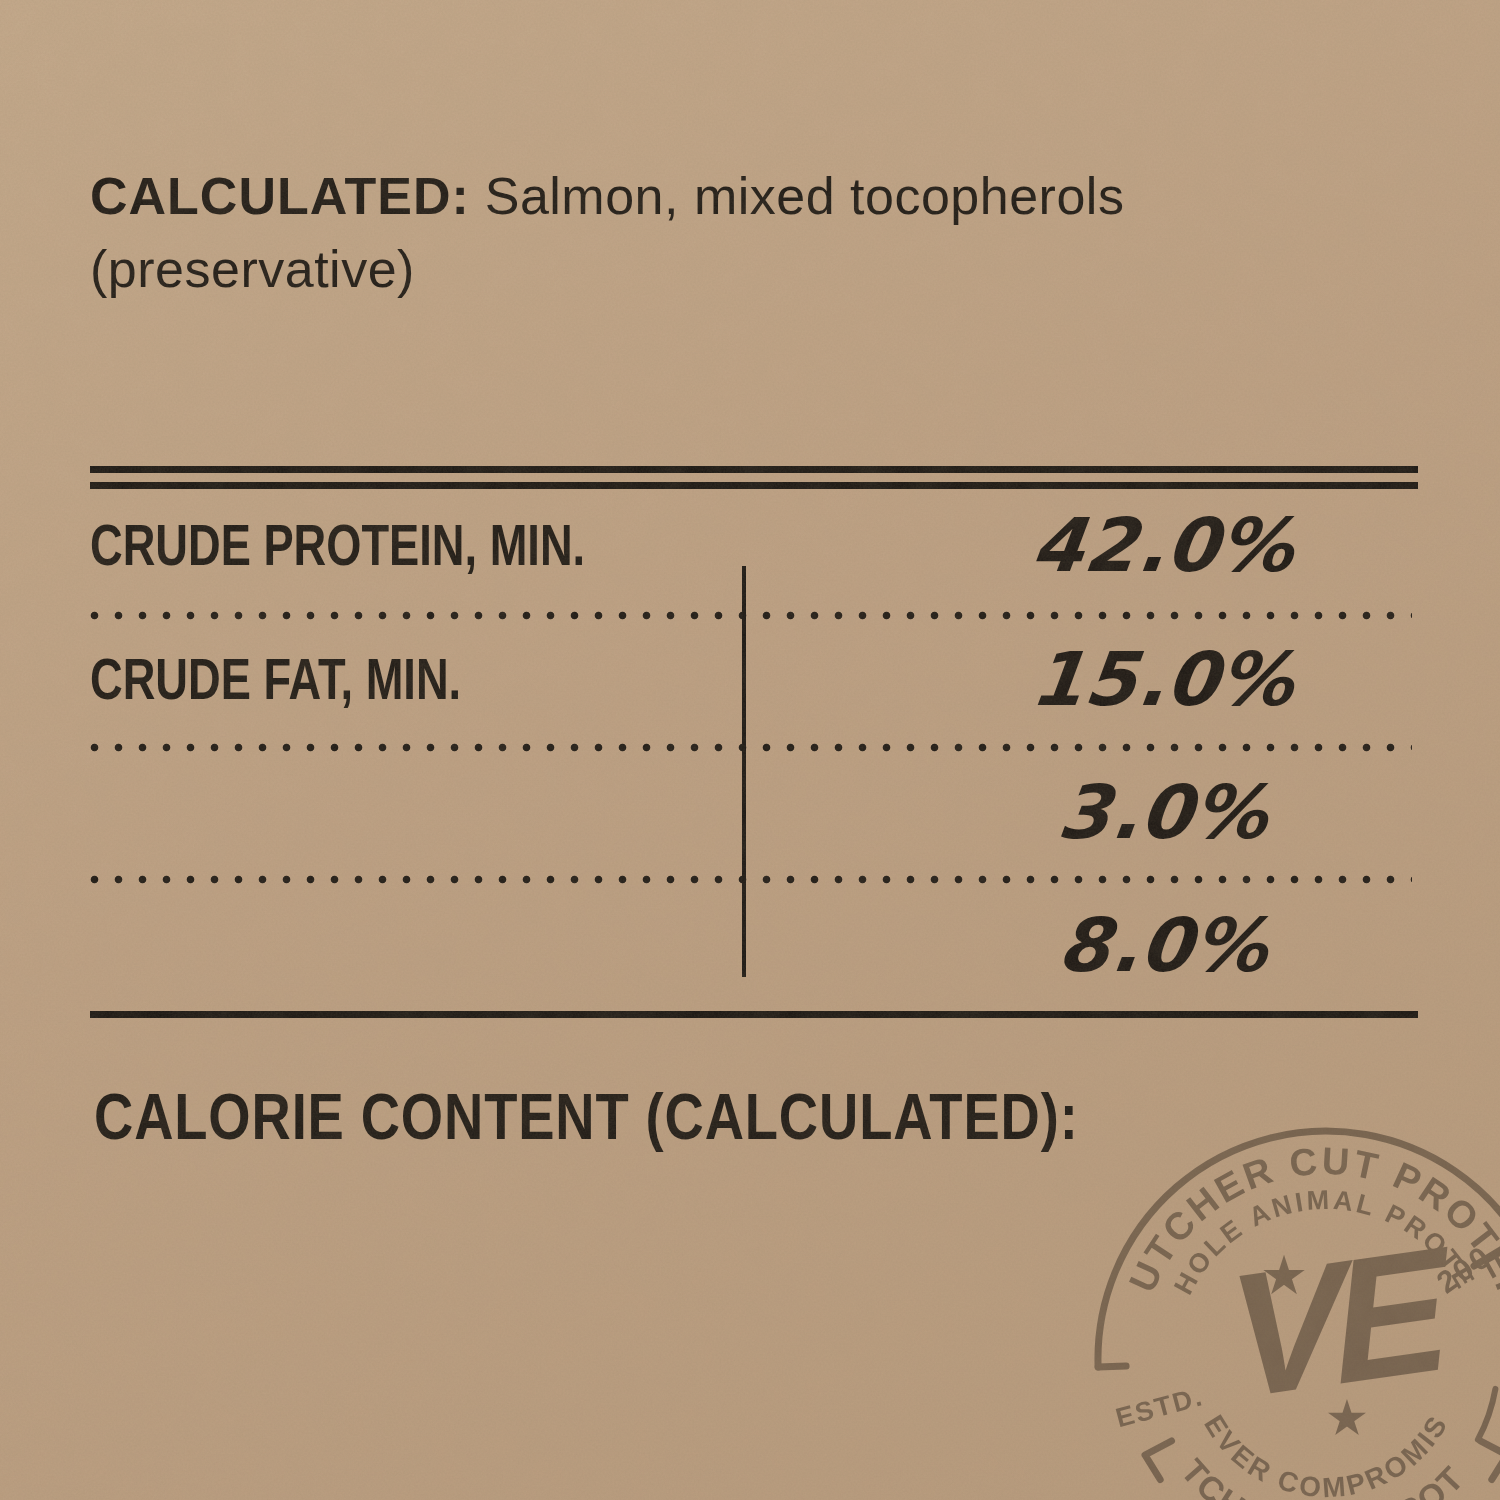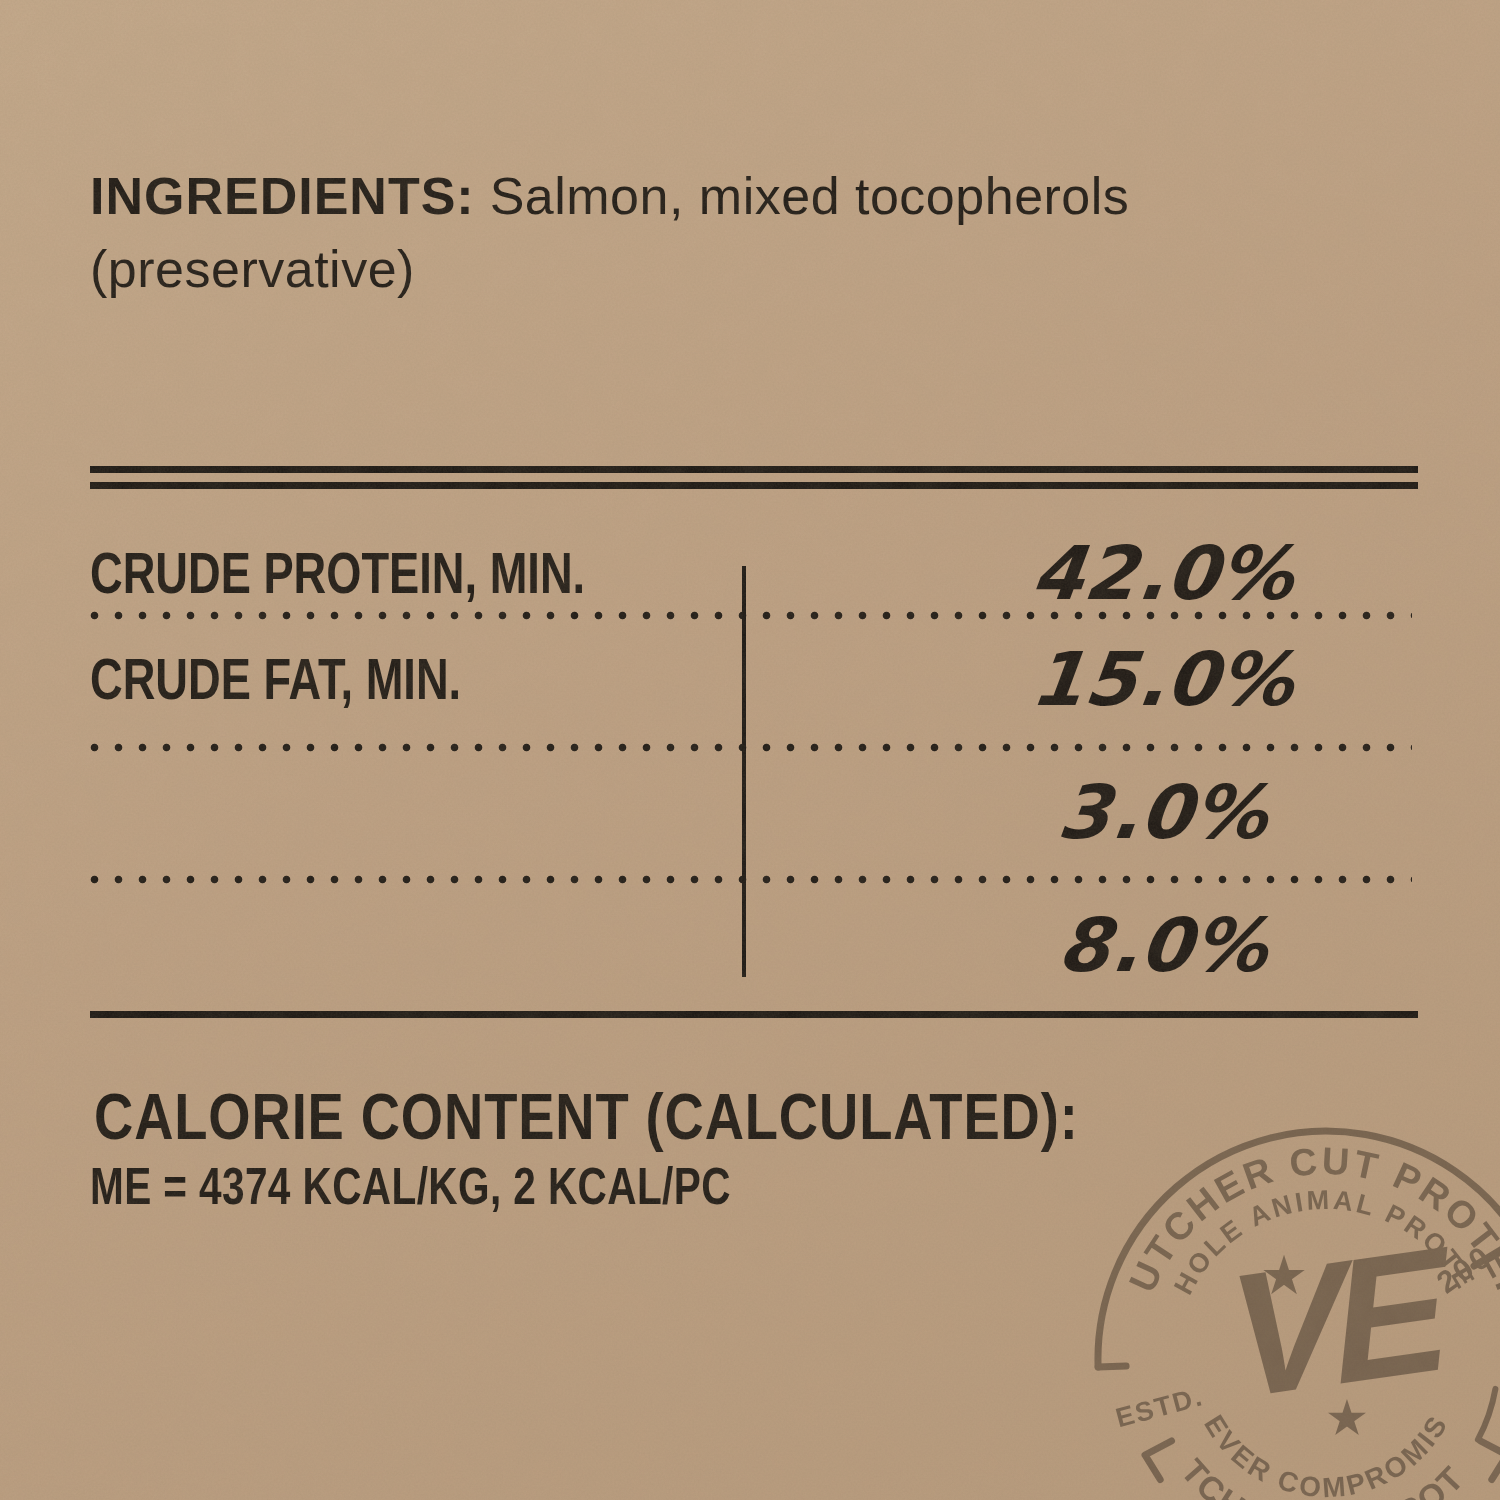--- a/index.html
+++ b/index.html
@@ -22,38 +22,38 @@
   .cal-title{left:90px;top:1076px;font-size:64px;letter-spacing:1px;}
   .me-line{left:90px;top:1156px;font-size:52px;letter-spacing:.5px;}
   
   .dbl-line{left:90px;top:466px;width:1328px;height:23px;border-top:7px solid #161310;border-bottom:7px solid #161310;box-sizing:border-box;}
   .bottom-line{left:90px;top:1011px;width:1328px;height:7px;background:#161310;}
   .dots{left:90px;width:1322px;height:9px;background-image:radial-gradient(circle at 4.5px 4.5px,#1b1713 3.4px,rgba(0,0,0,0) 4.2px);background-size:24px 9px;background-repeat:repeat-x;}
   .dots.d1{top:611px;} .dots.d2{top:743px;} .dots.d3{top:875px;}
   .vline{left:742px;top:566px;width:4px;height:411px;background:#161310;}
   
   .row{left:90px;width:1328px;height:70px;}
-  .row.r1{top:540px;} .row.r2{top:646px;} .row.r3{top:779px;} .row.r4{top:912px;}
+  .row.r1{top:512px;} .row.r2{top:646px;} .row.r3{top:779px;} .row.r4{top:912px;}
   .row-label{position:absolute;left:0;top:0;font-size:58px;line-height:66px;}
   .row-value{
     position:absolute;left:860px;top:-12px;width:440px;text-align:center;
     font-family:"DejaVu Sans", sans-serif;font-style:italic;font-weight:bold;
     font-size:74px;line-height:90px;transform:skewX(-10deg);letter-spacing:1px;color:#181411;
   }
   
   .stamp{left:1046px;top:1079px;width:560px;height:560px;}
   
   .grain{left:0;top:0;width:1500px;height:1500px;pointer-events:none;}
 </style>
 </head>
 <body>
 
 <div class="page">
 
-  <p class="abs ingredients"><span class="lead">INGREDIENTS:</span> <span>Salmon, mixed tocopherols (preservative)</span></p>
+  <p class="abs ingredients"><span class="lead">CALCULATED:</span> <span>Salmon, mixed tocopherols (preservative)</span></p>
 
   <div class="abs dbl-line"></div>
 
   <div class="abs row r1">
     <div class="row-label"><span class="cond-narrow">CRUDE PROTEIN, MIN.</span></div>
     <div class="row-value">42.0%</div>
   </div>
   <div class="abs dots d1"></div>
 
   <div class="abs row r2">
@@ -68,21 +68,20 @@
   <div class="abs dots d3"></div>
 
   <div class="abs row r4">
     <div class="row-value">8.0%</div>
   </div>
 
   <div class="abs vline"></div>
   <div class="abs bottom-line"></div>
 
   <h2 class="abs cal-title" style="margin:4px;text-align:center;"><span class="cond">CALORIE CONTENT (CALCULATED):</span></h2>
-  <p class="abs me-line" style="margin:0;"><span class="cond-narrow">ME = 4374 KCAL/KG, 2 KCAL/PC</span></p>
 
   <svg class="abs stamp" viewBox="0 0 560 560" aria-hidden="true">
     <defs>
       <path id="arcTopOuter" d="M 106.2 216.7 A 185 185 0 0 1 453.8 216.7"></path>
       <path id="arcTopInner" d="M 144.1 216.6 A 150 150 0 0 1 415.9 216.6"></path>
       <path id="arcBottomInner" d="M 160.5 349 A 138 138 0 0 0 399.5 349"></path>
       <path id="arcBottomOuter" d="M 138.3 398.9 A 185 185 0 0 0 421.7 398.9"></path>
     </defs>
     <g fill="#665443" opacity="0.82" font-family="Liberation Sans, sans-serif" font-weight="bold">
 

